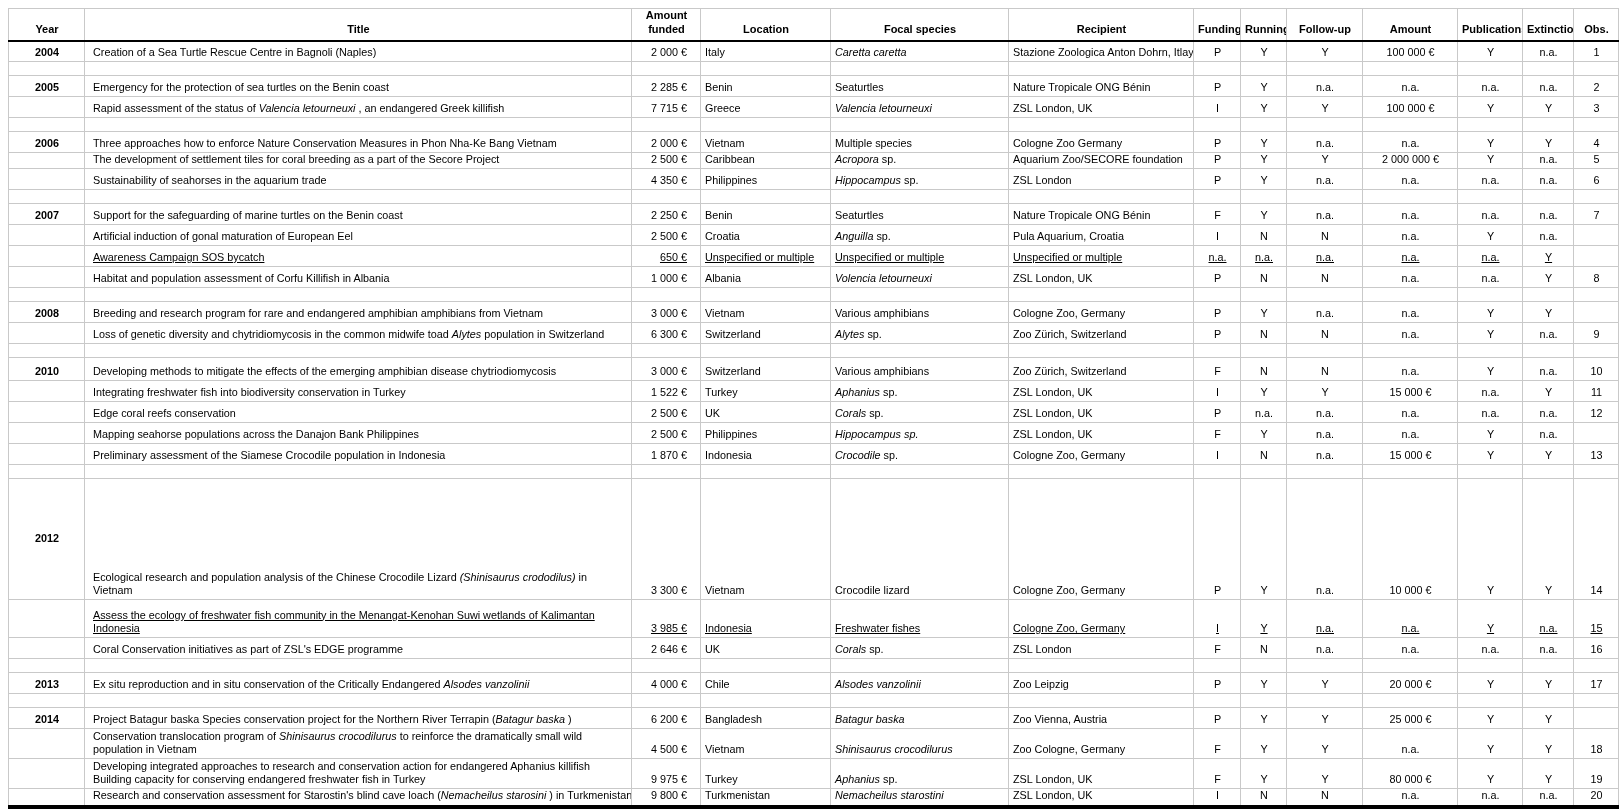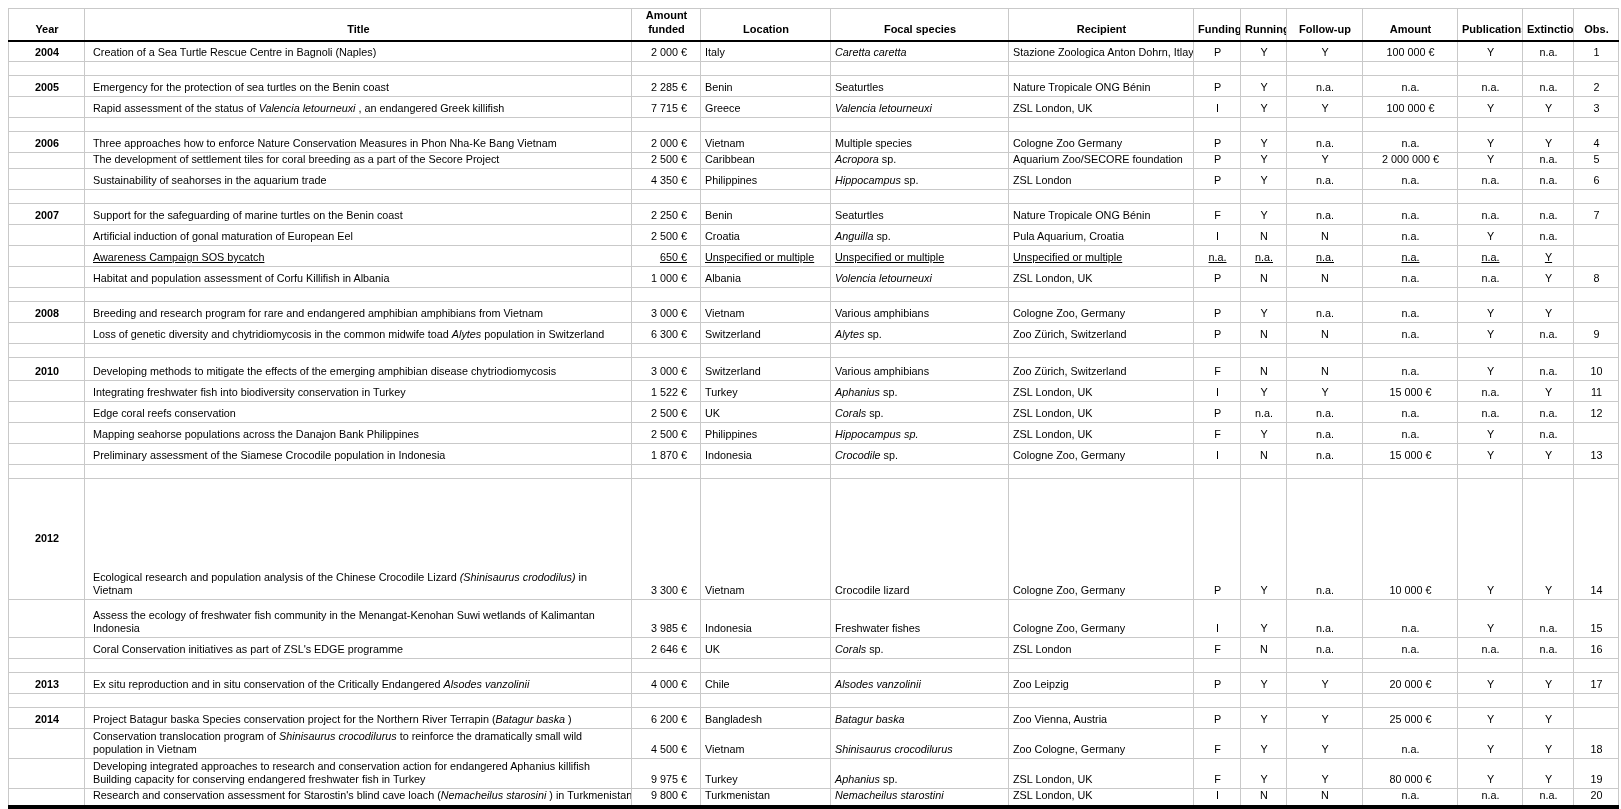--- a/index.html
+++ b/index.html
@@ -409,21 +409,21 @@
           <td class="col-left"><span>Crocodile lizard</span></td>
           <td class="col-left">Cologne Zoo, Germany</td>
           <td class="col-c">P</td>
           <td class="col-c">Y</td>
           <td class="col-c">n.a.</td>
           <td class="col-c">10 000 €</td>
           <td class="col-c">Y</td>
           <td class="col-c">Y</td>
           <td class="col-c">14</td>
         </tr>
-        <tr style="height: 38px;">
+        <tr style="height: 38px; text-decoration: underline;">
           <td class="col-year"></td>
           <td class="col-title"><span>Assess the ecology of freshwater fish community in the Menangat-Kenohan Suwi wetlands of Kalimantan Indonesia</span></td>
           <td class="col-af">3 985 €</td>
           <td class="col-left">Indonesia</td>
           <td class="col-left"><span>Freshwater fishes</span></td>
           <td class="col-left">Cologne Zoo, Germany</td>
           <td class="col-c">I</td>
           <td class="col-c">Y</td>
           <td class="col-c">n.a.</td>
           <td class="col-c">n.a.</td>

